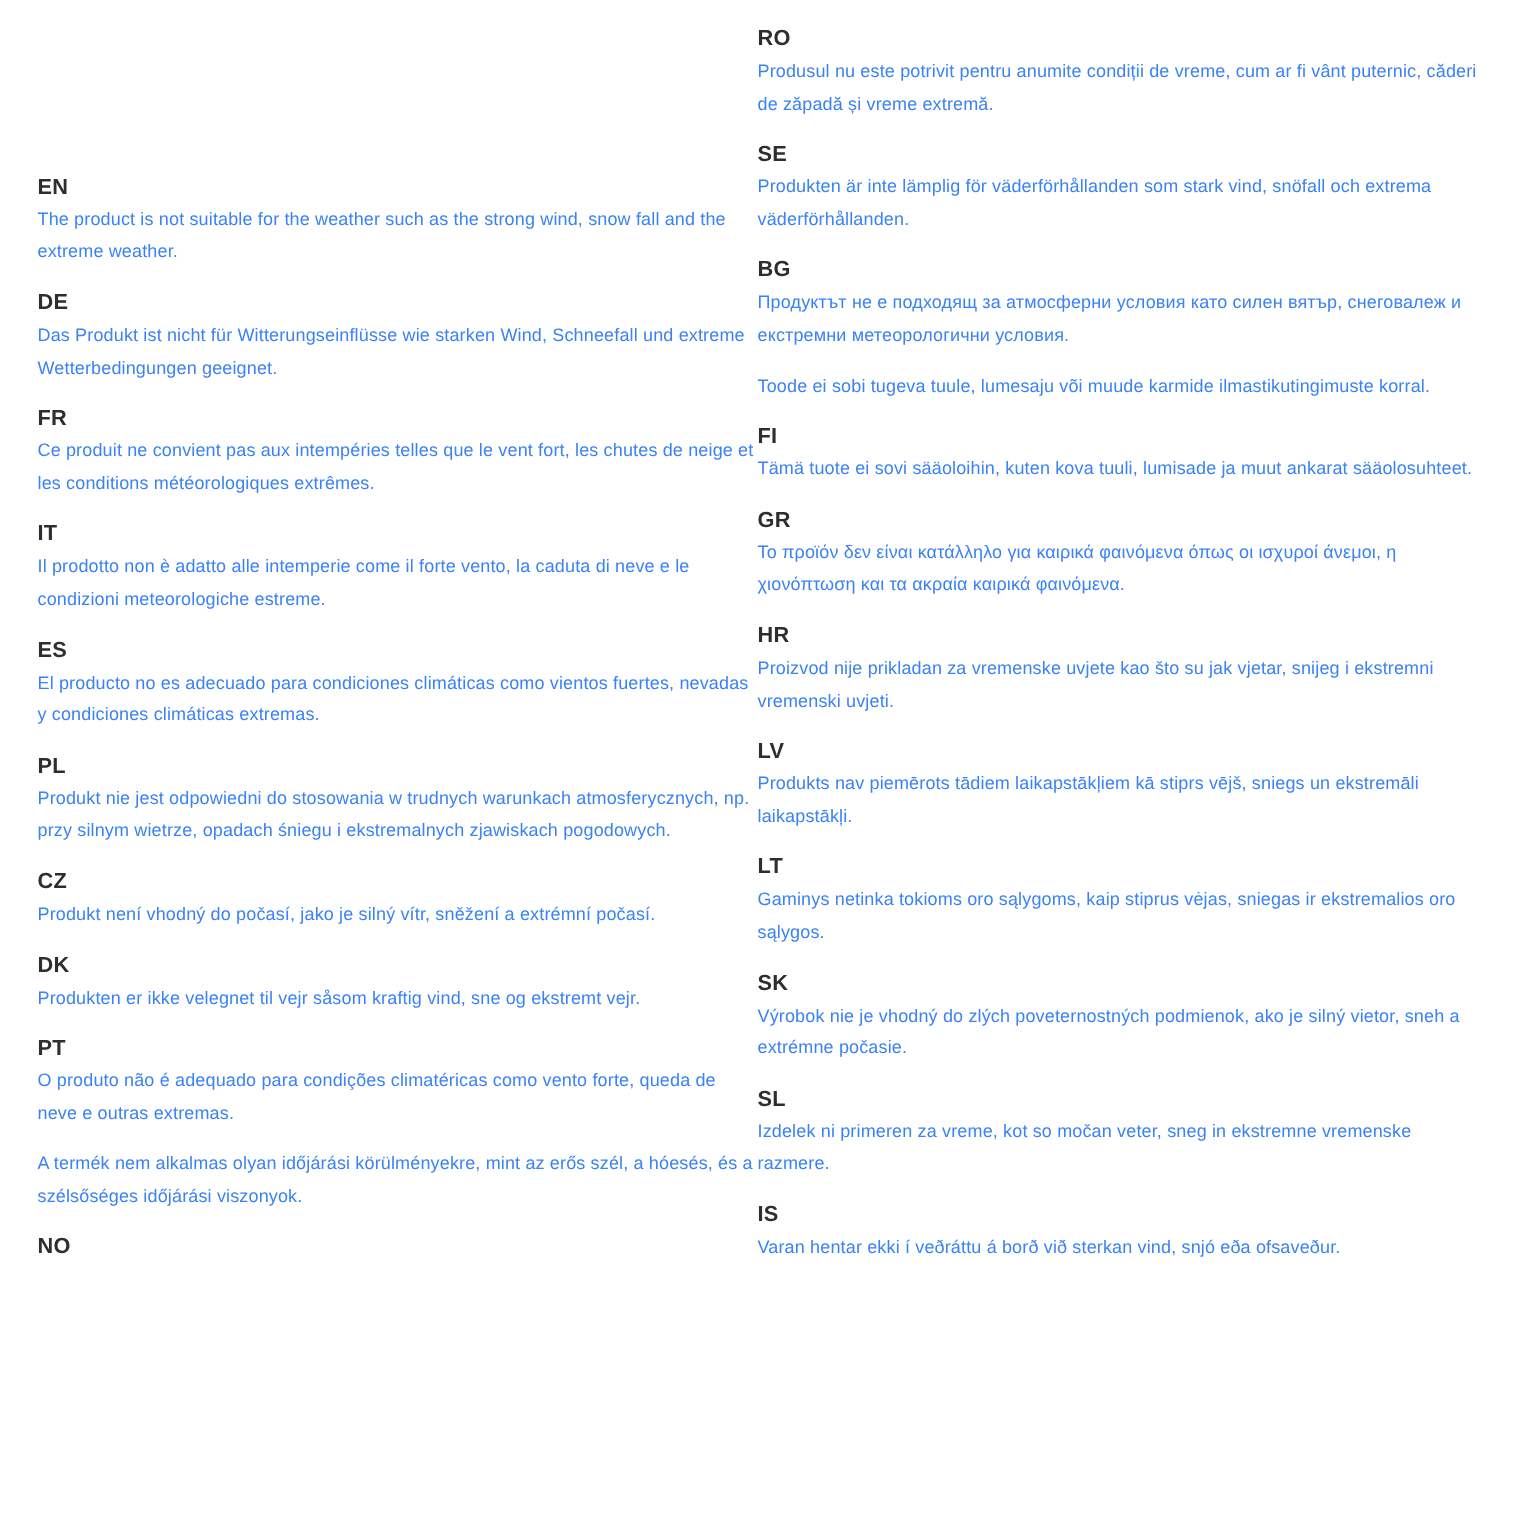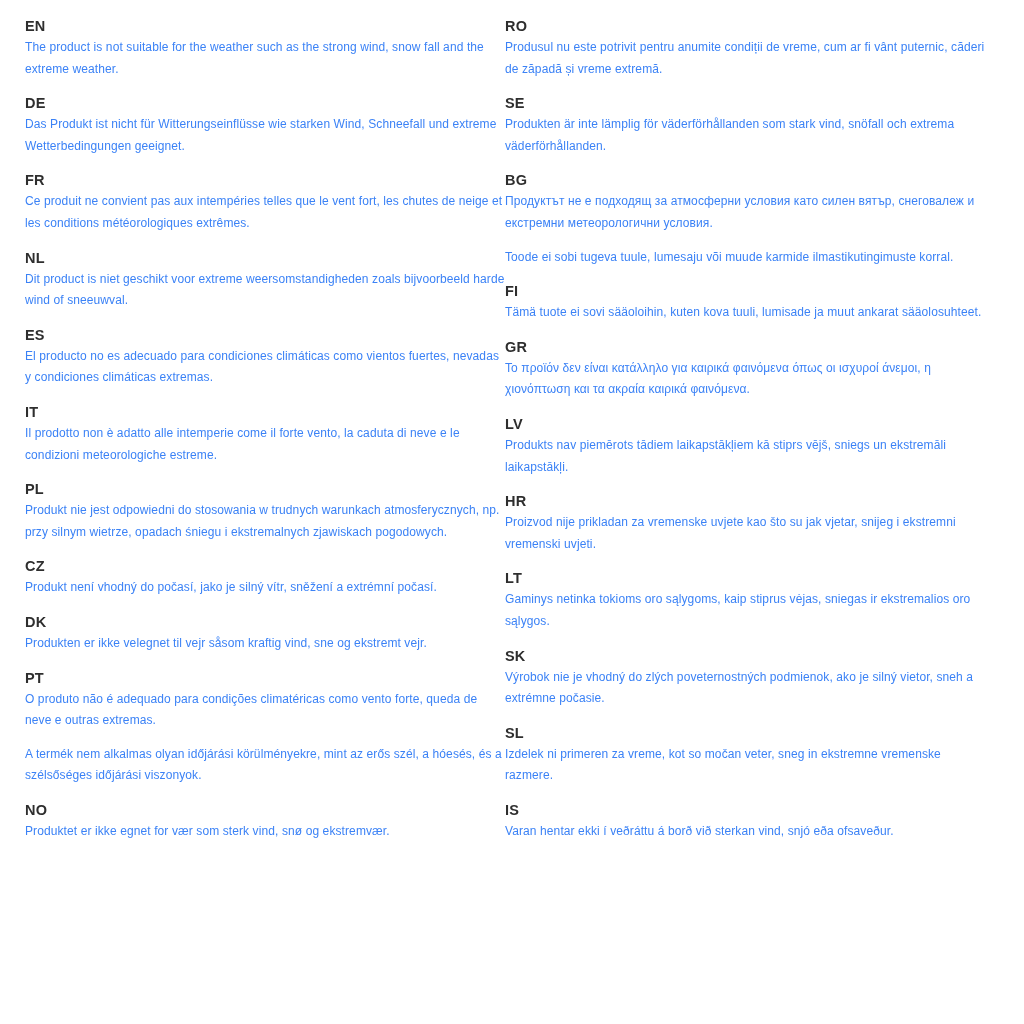--- a/index.html
+++ b/index.html
@@ -56,33 +56,29 @@
     <div class="entry">
       <div class="code">DE</div>
       <div class="text">Das Produkt ist nicht für Witterungseinflüsse wie starken Wind, Schneefall und extreme Wetterbedingungen geeignet.</div>
     </div>
 
     <div class="entry">
       <div class="code">FR</div>
       <div class="text">Ce produit ne convient pas aux intempéries telles que le vent fort, les chutes de neige et les conditions météorologiques extrêmes.</div>
     </div>
 
+
     <div class="entry">
-      <div class="code">NL</div>
-      <div class="text">Dit product is niet geschikt voor extreme weersomstandigheden zoals bijvoorbeeld harde wind of sneeuwval.</div>
+      <div class="code">IT</div>
+      <div class="text">Il prodotto non è adatto alle intemperie come il forte vento, la caduta di neve e le condizioni meteorologiche estreme.</div>
     </div>
 
     <div class="entry">
       <div class="code">ES</div>
       <div class="text">El producto no es adecuado para condiciones climáticas como vientos fuertes, nevadas y condiciones climáticas extremas.</div>
-    </div>
-
-    <div class="entry">
-      <div class="code">IT</div>
-      <div class="text">Il prodotto non è adatto alle intemperie come il forte vento, la caduta di neve e le condizioni meteorologiche estreme.</div>
     </div>
 
     <div class="entry">
       <div class="code">PL</div>
       <div class="text">Produkt nie jest odpowiedni do stosowania w trudnych warunkach atmosferycznych, np. przy silnym wietrze, opadach śniegu i ekstremalnych zjawiskach pogodowych.</div>
     </div>
 
     <div class="entry">
       <div class="code">CZ</div>
       <div class="text">Produkt není vhodný do počasí, jako je silný vítr, sněžení a extrémní počasí.</div>
@@ -97,21 +93,20 @@
       <div class="code">PT</div>
       <div class="text">O produto não é adequado para condições climatéricas como vento forte, queda de neve e outras extremas.</div>
     </div>
 
     <div class="entry">
       <div class="text">A termék nem alkalmas olyan időjárási körülményekre, mint az erős szél, a hóesés, és a szélsőséges időjárási viszonyok.</div>
     </div>
 
     <div class="entry">
       <div class="code">NO</div>
-      <div class="text">Produktet er ikke egnet for vær som sterk vind, snø og ekstremvær.</div>
     </div>
 
   </div>
 
   <div class="col right">
 
     <div class="entry">
       <div class="code">RO</div>
       <div class="text">Produsul nu este potrivit pentru anumite condiții de vreme, cum ar fi vânt puternic, căderi de zăpadă și vreme extremă.</div>
     </div>
@@ -134,27 +129,27 @@
       <div class="code">FI</div>
       <div class="text">Tämä tuote ei sovi sääoloihin, kuten kova tuuli, lumisade ja muut ankarat sääolosuhteet.</div>
     </div>
 
     <div class="entry">
       <div class="code">GR</div>
       <div class="text">Το προϊόν δεν είναι κατάλληλο για καιρικά φαινόμενα όπως οι ισχυροί άνεμοι, η χιονόπτωση και τα ακραία καιρικά φαινόμενα.</div>
     </div>
 
     <div class="entry">
-      <div class="code">LV</div>
-      <div class="text">Produkts nav piemērots tādiem laikapstākļiem kā stiprs vējš, sniegs un ekstremāli laikapstākļi.</div>
+      <div class="code">HR</div>
+      <div class="text">Proizvod nije prikladan za vremenske uvjete kao što su jak vjetar, snijeg i ekstremni vremenski uvjeti.</div>
     </div>
 
     <div class="entry">
-      <div class="code">HR</div>
-      <div class="text">Proizvod nije prikladan za vremenske uvjete kao što su jak vjetar, snijeg i ekstremni vremenski uvjeti.</div>
+      <div class="code">LV</div>
+      <div class="text">Produkts nav piemērots tādiem laikapstākļiem kā stiprs vējš, sniegs un ekstremāli laikapstākļi.</div>
     </div>
 
     <div class="entry">
       <div class="code">LT</div>
       <div class="text">Gaminys netinka tokioms oro sąlygoms, kaip stiprus vėjas, sniegas ir ekstremalios oro sąlygos.</div>
     </div>
 
     <div class="entry">
       <div class="code">SK</div>
       <div class="text">Výrobok nie je vhodný do zlých poveternostných podmienok, ako je silný vietor, sneh a extrémne počasie.</div>

